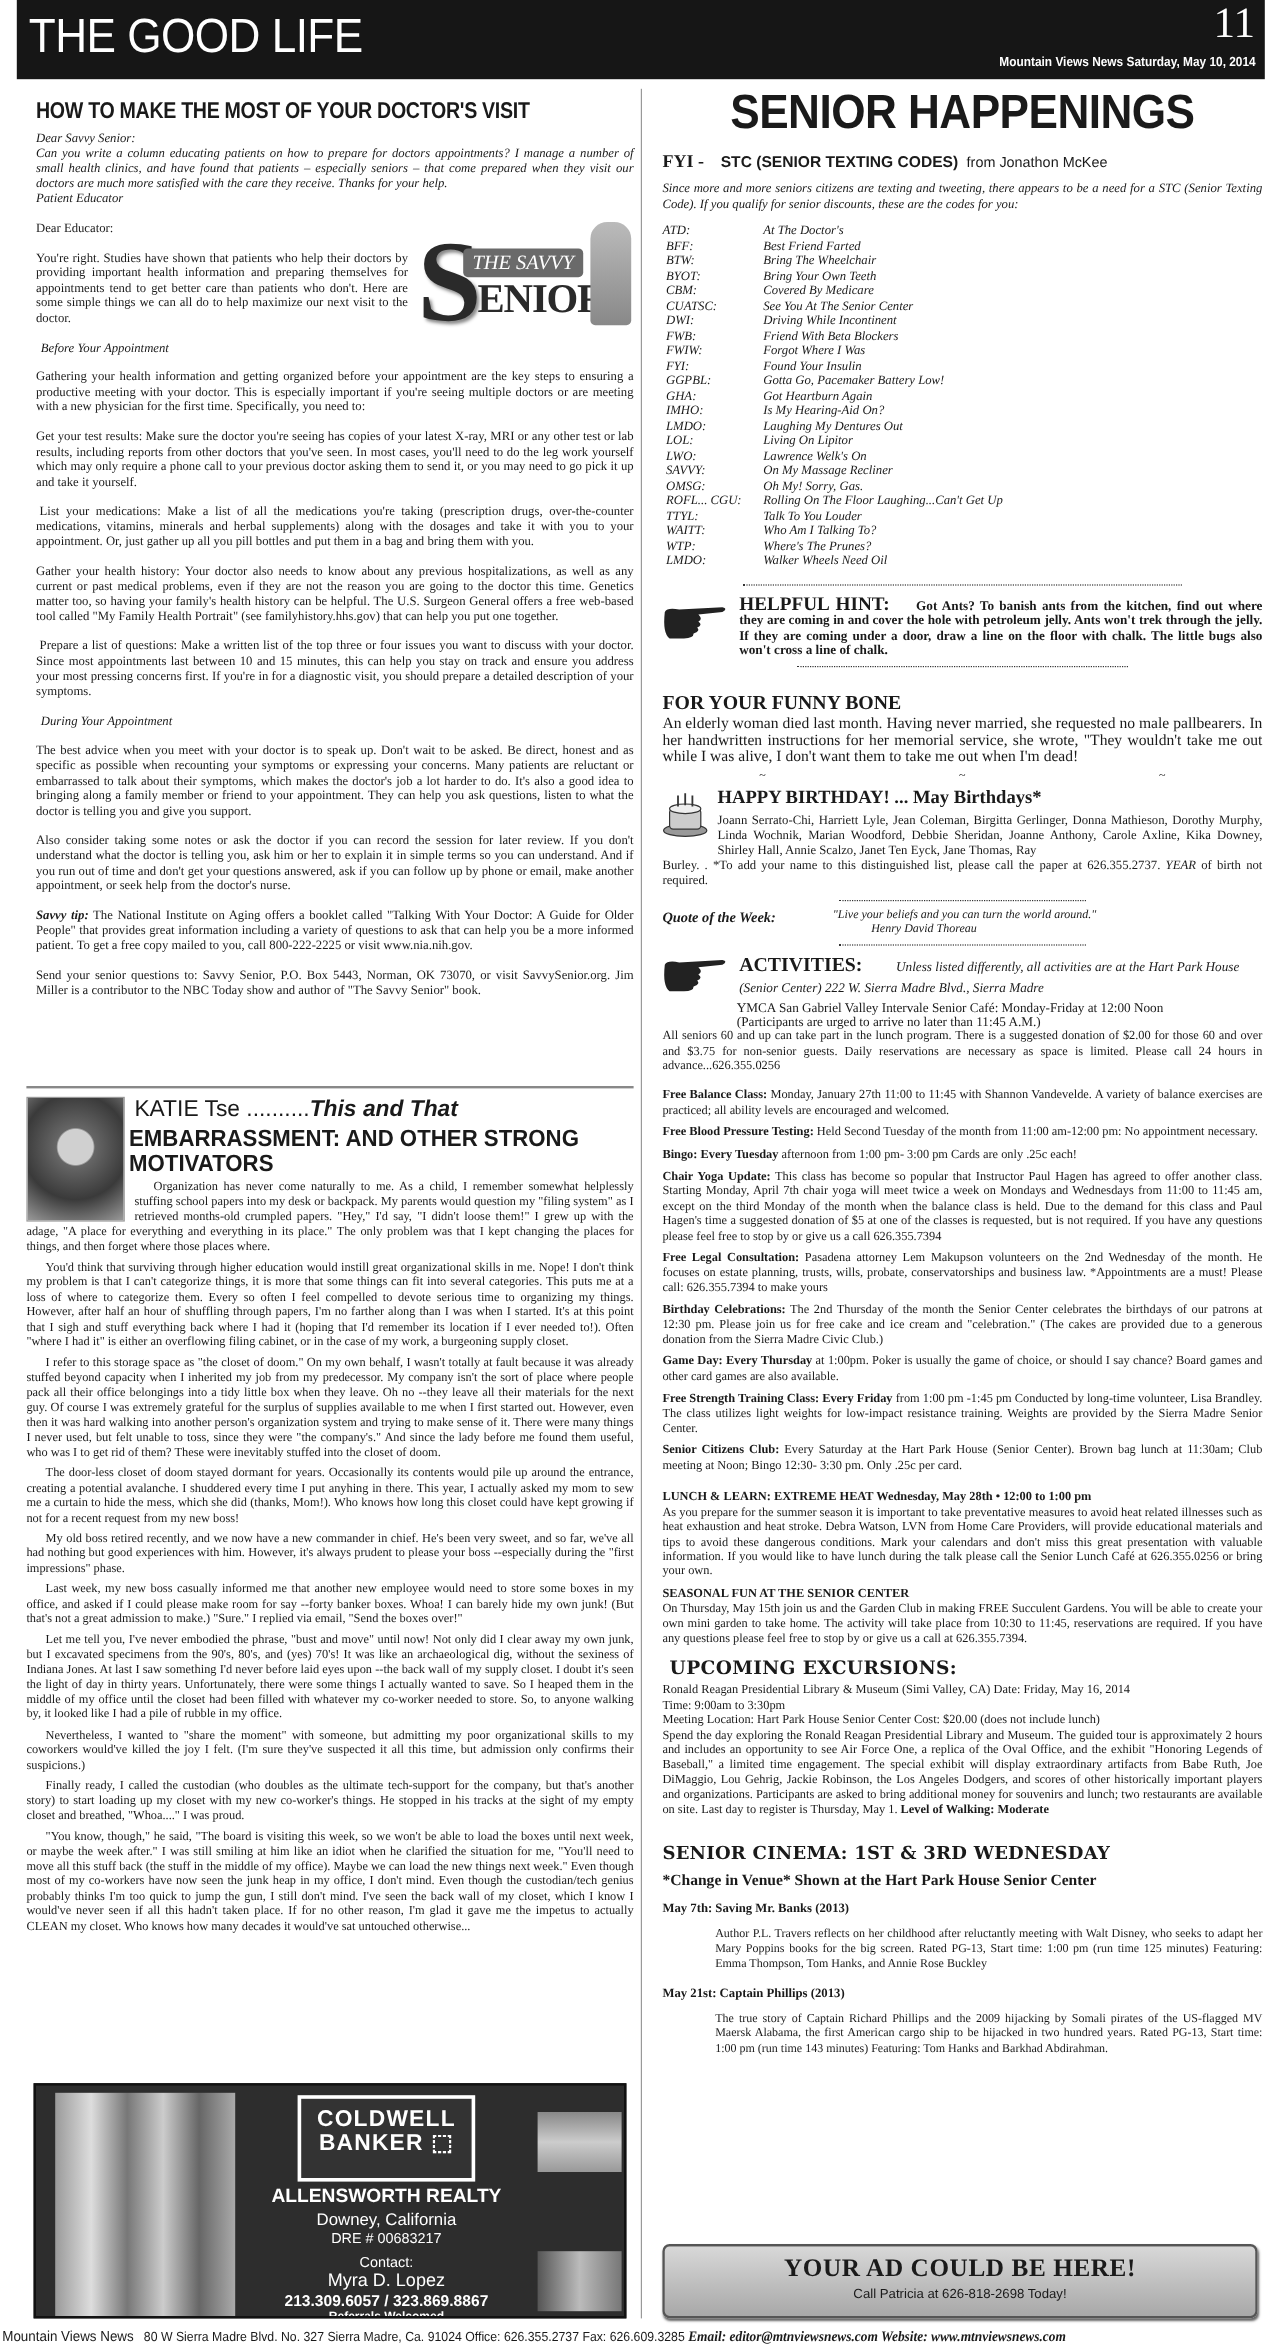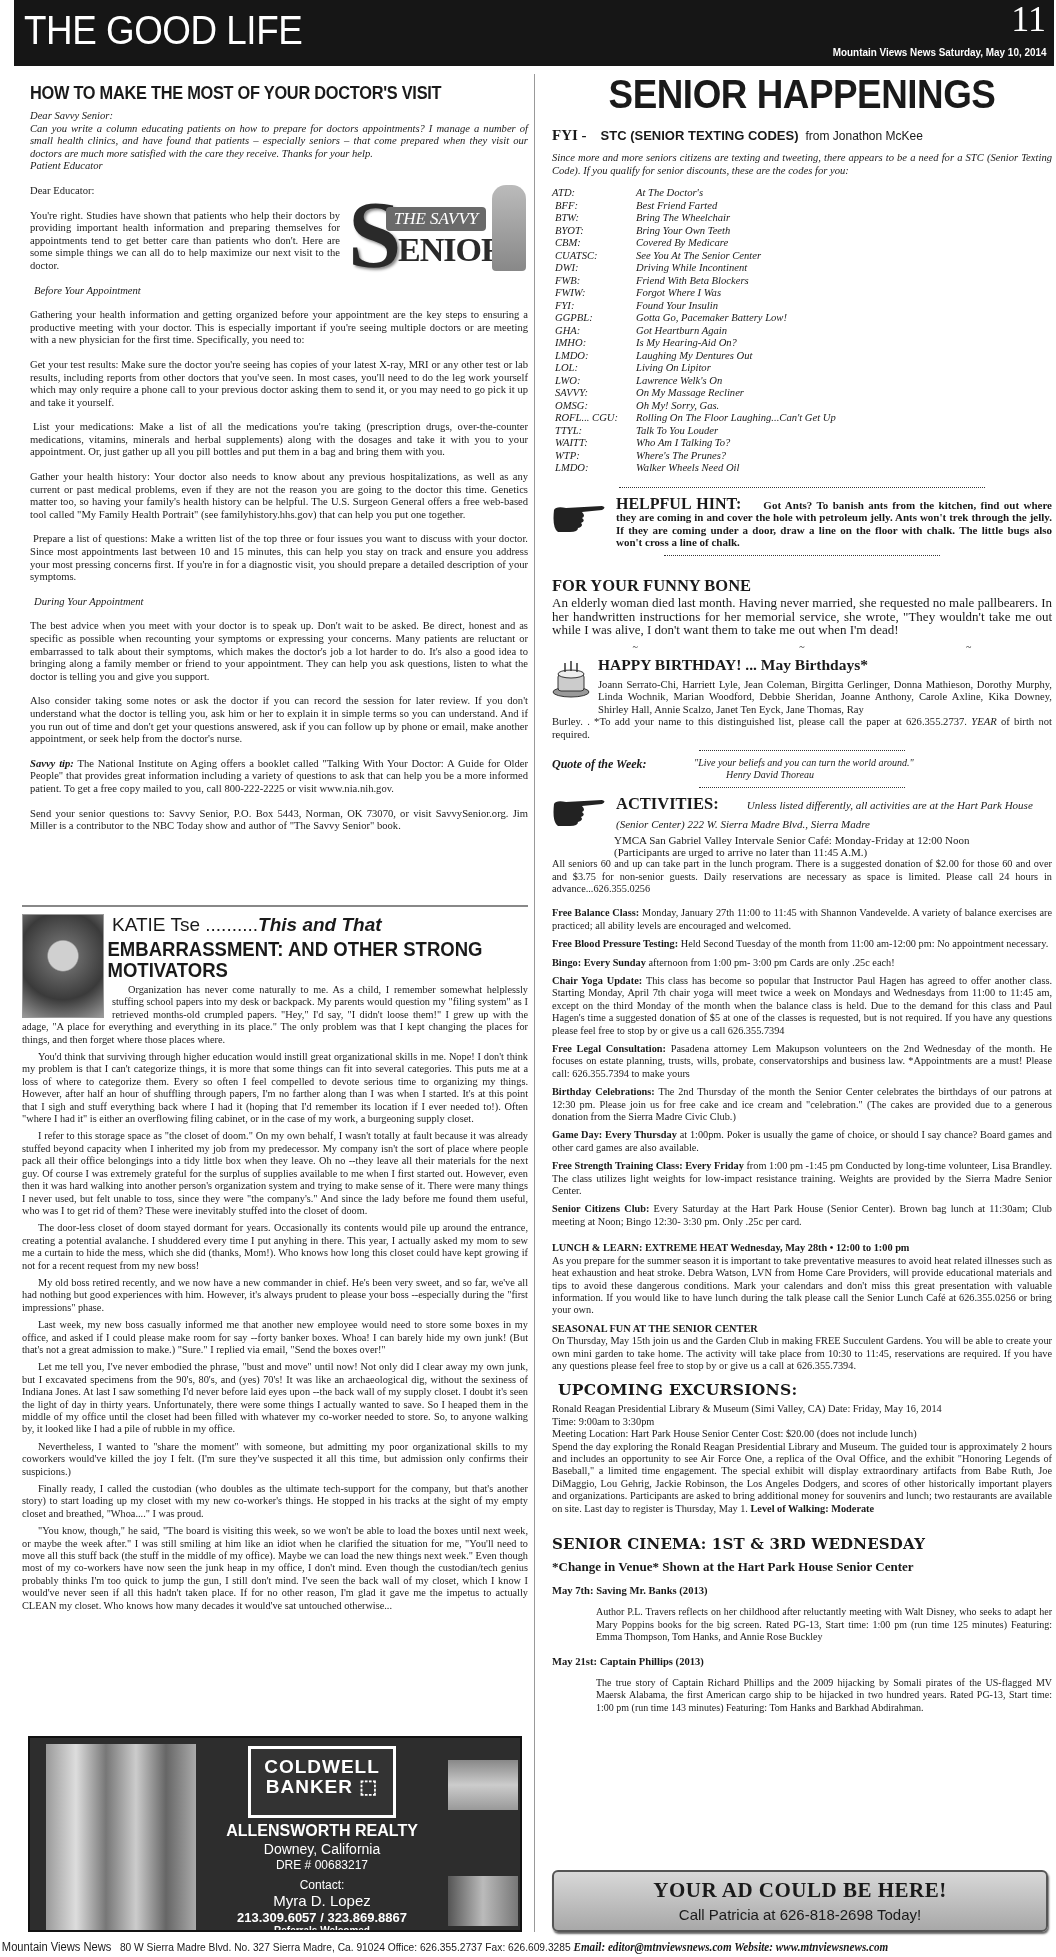--- a/index.html
+++ b/index.html
@@ -93,21 +93,21 @@
   .ap b { font-weight: bold; }
 
   .exc-h { font-family: "DejaVu Serif", serif; font-size: 15.5px; font-weight: bold; margin: 8px 0 4px 6px; letter-spacing: 0.3px; }
   .cin-h { font-family: "DejaVu Serif", serif; font-size: 15px; font-weight: bold; margin: 20px 0 6px 0; letter-spacing: 0.2px; }
   .venue { font-size: 13px; font-weight: bold; margin-bottom: 10px; }
   .mv { font-size: 10.6px; font-weight: bold; margin-bottom: 10px; }
   .mvp { font-size: 10px; line-height: 12.6px; text-align: justify; margin-bottom: 12px; transform: scaleX(1); margin-left: 44px; }
 
   .ad-yours { position: absolute; left: 552px; top: 1870px; width: 496px; height: 62px; border-radius: 6px; background: linear-gradient(#d8d8d8, #a8a8a8); border: 2px solid #555; box-shadow: 1px 2px 2px #666; text-align: center; }
   .ad-yours .a1 { font-family: "Liberation Serif", serif; font-weight: bold; font-size: 21px; margin-top: 6px; letter-spacing: 0.5px; }
-  .ad-yours .a2 { font-family: "Liberation Sans", sans-serif; font-size: 15px; margin-top: 3px; }
+  .ad-yours .a2 { font-family: "Liberation Sans", sans-serif; font-size: 11px; margin-top: 3px; }
 
   .footer { position: absolute; left: 0; top: 1938px; width: 1056px; height: 19px; font-family: "Liberation Sans", sans-serif; font-size: 11px; white-space: nowrap; padding-left: 2px; padding-top: 2px; transform: scaleX(0.93); transform-origin: left; }
   .footer .pub { font-size: 12px; margin-right: 6px; }
   .footer .em { font-family: "Liberation Serif", serif; font-style: italic; font-weight: bold; font-size: 12px; }
 </style>
 </head>
 <body>
 
 <div class="masthead">
   <div class="title">THE GOOD LIFE</div>
@@ -342,21 +342,21 @@
         <path d="M2 8 Q4 4 14 6 L50 4 Q55 5 50 8 L30 10 Q34 14 30 16 Q34 19 29 21 Q32 24 26 26 Q26 30 18 30 L6 30 Q0 26 2 8Z" fill="#222"></path>
       </svg>
     <span class="label">ACTIVITIES:</span><span class="note">Unless listed differently, all activities are at the Hart Park House (Senior Center) 222 W. Sierra Madre Blvd., Sierra Madre</span>
   </div>
   <p class="ymca">YMCA San Gabriel Valley Intervale Senior Café:  Monday-Friday at 12:00 Noon</p>
   <p class="ymca2">(Participants are urged to arrive no later than 11:45 A.M.)</p>
   <p class="ap" style="margin-bottom:12px">All seniors 60 and up can take part in the lunch program. There is a suggested donation of $2.00 for those 60 and over and $3.75 for non-senior guests. Daily  reservations are necessary as space is limited.    Please call 24 hours in advance...626.355.0256</p>
 
   <p class="ap"><b>Free Balance Class:</b><span> Monday, January 27th 11:00 to 11:45 with  Shannon Vandevelde.  A variety of balance exercises are practiced; all  ability levels are encouraged and welcomed.</span></p>
   <p class="ap"><b>Free Blood Pressure Testing:</b><span> Held Second Tuesday of the month from 11:00 am-12:00 pm: No appointment necessary.</span></p>
-  <p class="ap"><b>Bingo: Every Sunday</b><span> afternoon from 1:00 pm- 3:00 pm          Cards are only .25c each!</span></p>
+  <p class="ap"><b>Bingo: Every Tuesday</b><span> afternoon from 1:00 pm- 3:00 pm          Cards are only .25c each!</span></p>
   <p class="ap"><b>Chair Yoga Update:</b><span>  This class has become so popular that Instructor Paul Hagen has agreed to offer another class. Starting Monday, April 7th chair yoga will meet twice a week on Mondays and Wednesdays from 11:00 to 11:45 am, except on the third Monday of the month when the balance class is held. Due to the demand for this class and Paul Hagen's time a suggested donation of $5 at one of the classes is requested, but is not required. If you have any questions please feel free to stop by or give us a call 626.355.7394</span></p>
   <p class="ap"><b>Free Legal Consultation:</b><span>  Pasadena attorney Lem Makupson volunteers on the 2nd Wednesday of the month. He focuses on estate planning, trusts, wills, probate, conservatorships and business law. *Appointments are a must!          Please call: 626.355.7394 to make yours</span></p>
   <p class="ap"><b>Birthday Celebrations:</b><span> The 2nd Thursday of the month the Senior  Center celebrates the birthdays of our patrons at 12:30 pm. Please join us  for free cake and ice cream and "celebration." (The cakes are provided  due to a generous donation from the Sierra Madre Civic Club.)</span></p>
   <p class="ap"><b>Game Day: Every Thursday</b><span> at 1:00pm. Poker is usually the game of choice, or should I say chance? Board games and other card games are  also available.</span></p>
   <p class="ap"><b>Free Strength Training Class: Every Friday</b><span> from 1:00 pm -1:45 pm   Conducted by long-time volunteer, Lisa Brandley. The class utilizes light  weights for low-impact resistance training. Weights are provided by the  Sierra Madre Senior Center.</span></p>
   <p class="ap" style="margin-bottom:14px"><b>Senior Citizens Club:</b><span> Every Saturday at the Hart Park House (Senior Center). Brown bag lunch at 11:30am; Club meeting at Noon; Bingo 12:30- 3:30 pm. Only .25c per card.</span></p>
 
   <p class="ap" style="margin-bottom:0"><b>LUNCH &amp; LEARN: EXTREME HEAT  Wednesday, May 28th • 12:00 to 1:00 pm</b></p>
   <p class="ap">As you prepare for the summer season it is important to take preventative measures to avoid heat related illnesses such as heat exhaustion and heat stroke. Debra Watson, LVN from Home Care Providers, will provide educational materials and tips to avoid these dangerous conditions. Mark your calendars and don't miss this great presentation with valuable information. If you would like to have lunch during the talk please call the Senior Lunch Café at 626.355.0256 or bring your own.</p>
   <p class="ap" style="margin-bottom:0"><b>SEASONAL FUN AT THE SENIOR CENTER</b></p>

